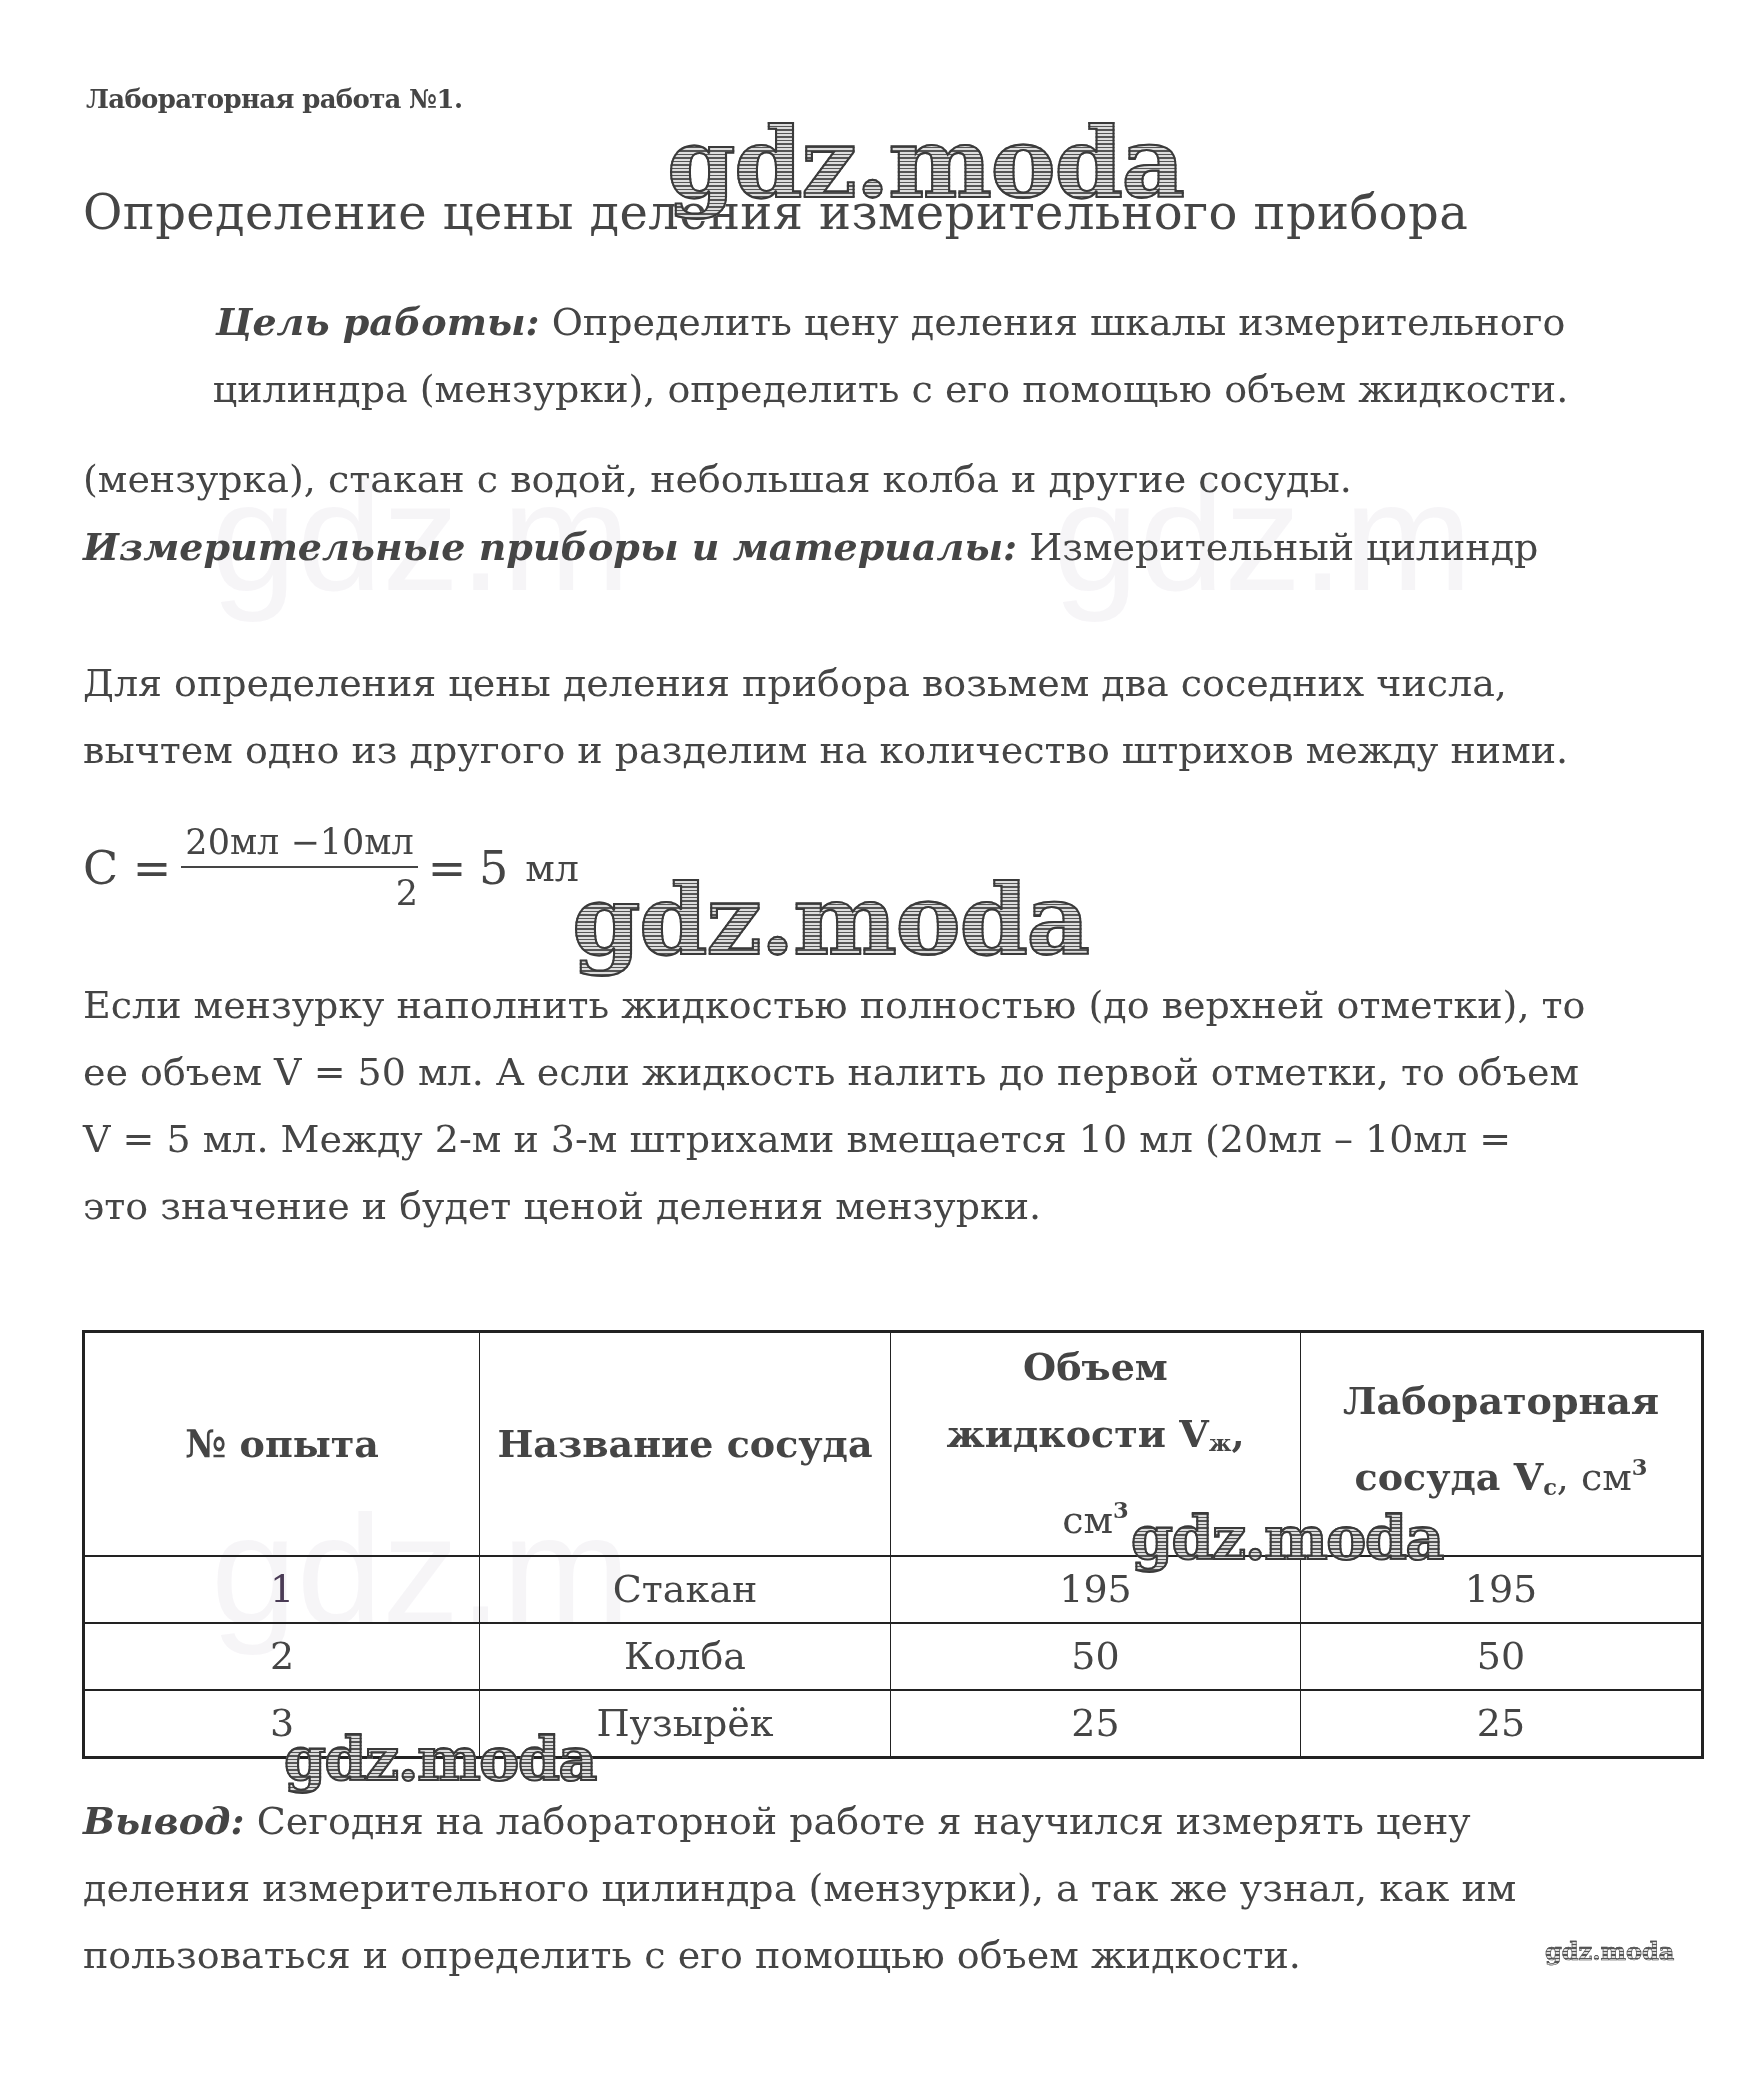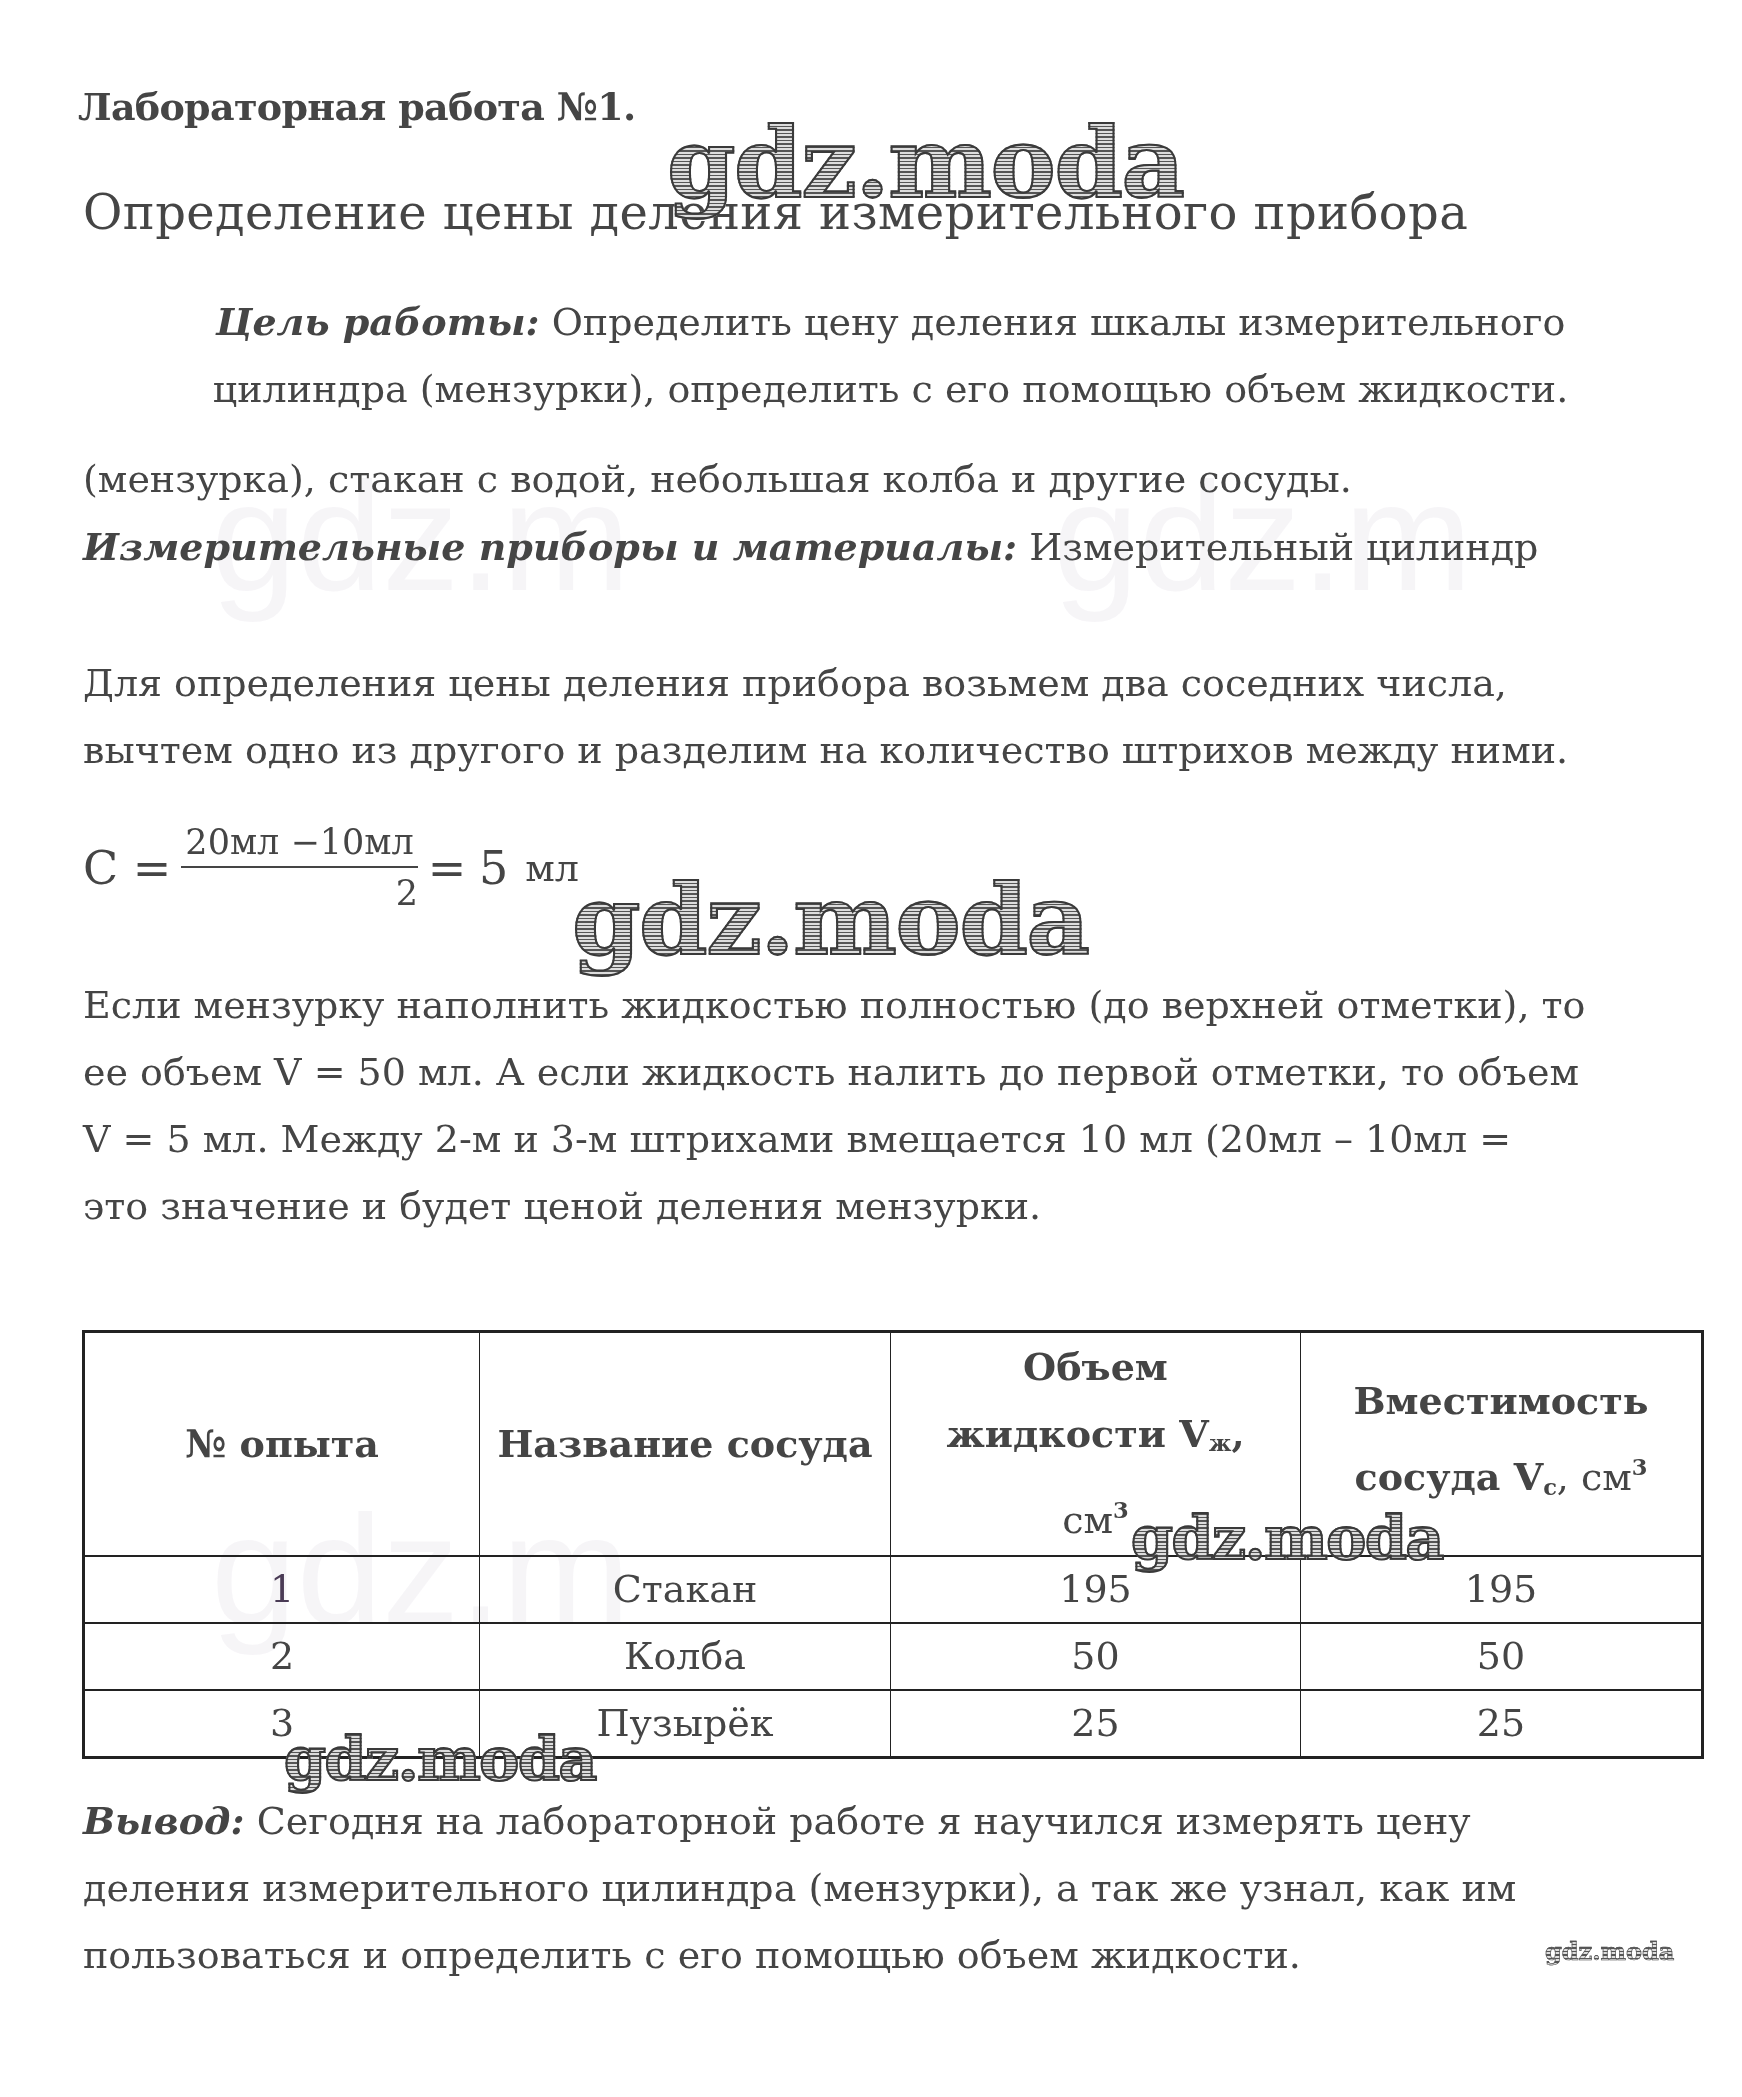--- a/index.html
+++ b/index.html
@@ -4,21 +4,21 @@
 <style>
   html, body { margin: 0; padding: 0; background: #ffffff; }
   body {
     width: 1742px; height: 2097px; position: relative; overflow: hidden;
     font-family: "DejaVu Serif", "Liberation Serif", serif;
     color: #454545;
   }
   .page { position: absolute; left: 0; top: 0; width: 1742px; height: 2097px; }
   .abs { position: absolute; white-space: nowrap; }
 
-  .title-main { left: 78px; top: 84px; font-size: 38px; font-weight: bold; letter-spacing: -0.7px; }
+  .title-main { left: 86px; top: 84px; font-size: 26px; font-weight: bold; letter-spacing: -0.7px; }
   .title-sub { left: 83px; top: 184px; font-size: 48px; letter-spacing: 0.4px; }
 
   .para { left: 83px; font-size: 38px; line-height: 67px; white-space: normal; width: 1615px; }
   .para .lbl { font-weight: bold; font-style: italic; }
   .line { display: block; white-space: nowrap; }
 
   .formula { left: 83px; top: 815px; height: 105px; display: flex; align-items: center; font-size: 45px; }
   .formula .frac { display: inline-flex; flex-direction: column; align-items: flex-end; margin: 0 9.8px; font-size: 35px; }
   .formula .num { padding: 0 4.2px 4.2px 4.2px; border-bottom: 2.8px solid #454545; }
   .formula .den { padding-top: 5.6px; }
@@ -109,21 +109,21 @@
       <tbody>
           <tr>
         <th class="c1">№ опыта</th>
         <th class="c2">Название сосуда</th>
         <th class="c3">
           <span>Объем</span><br>
           <span>жидкости V</span><sub>ж</sub><span>,</span><br>
           <span style="font-weight:normal;">см</span><sup>3</sup>
         </th>
         <th class="c4">
-          <span>Вместимость</span><br>
+          <span>Лабораторная</span><br>
           <span>сосуда V</span><sub>c</sub><span style="font-weight:normal;">, см</span><sup>3</sup>
         </th>
       </tr>
       <tr class="row">
         <td class="first-num">1</td>
         <td>Стакан</td>
         <td>195</td>
         <td>195</td>
       </tr>
       <tr class="row">

